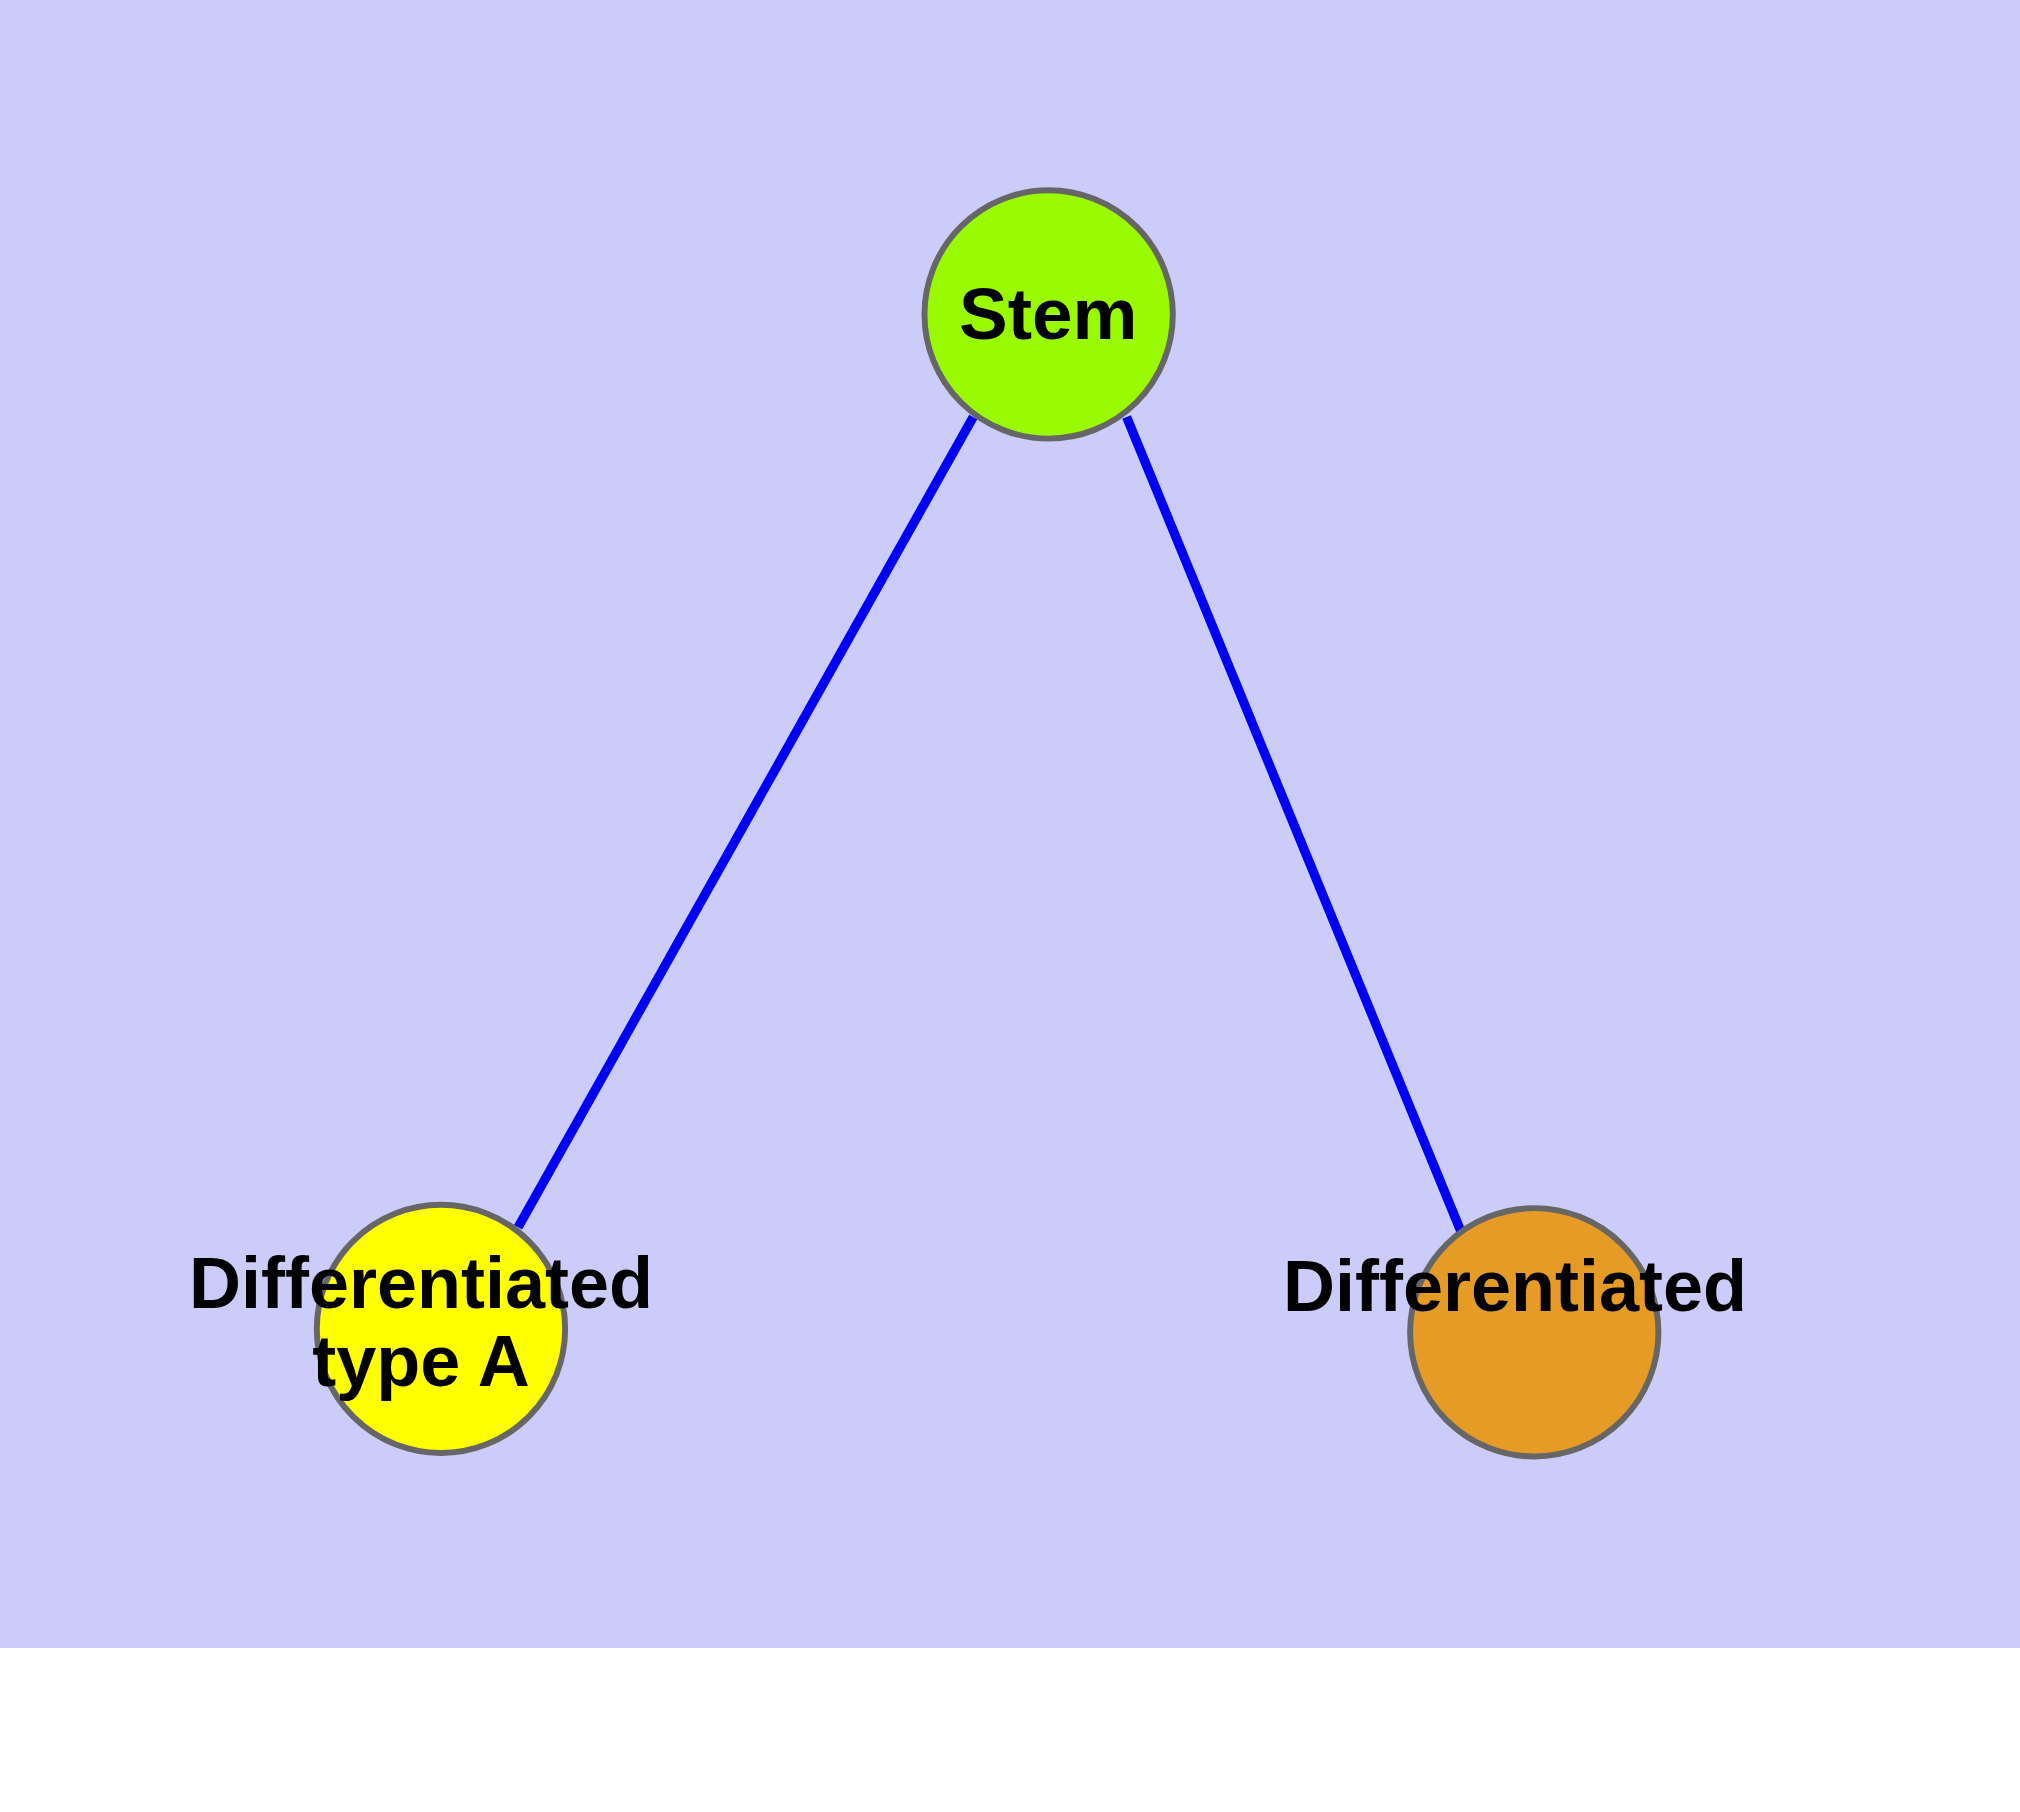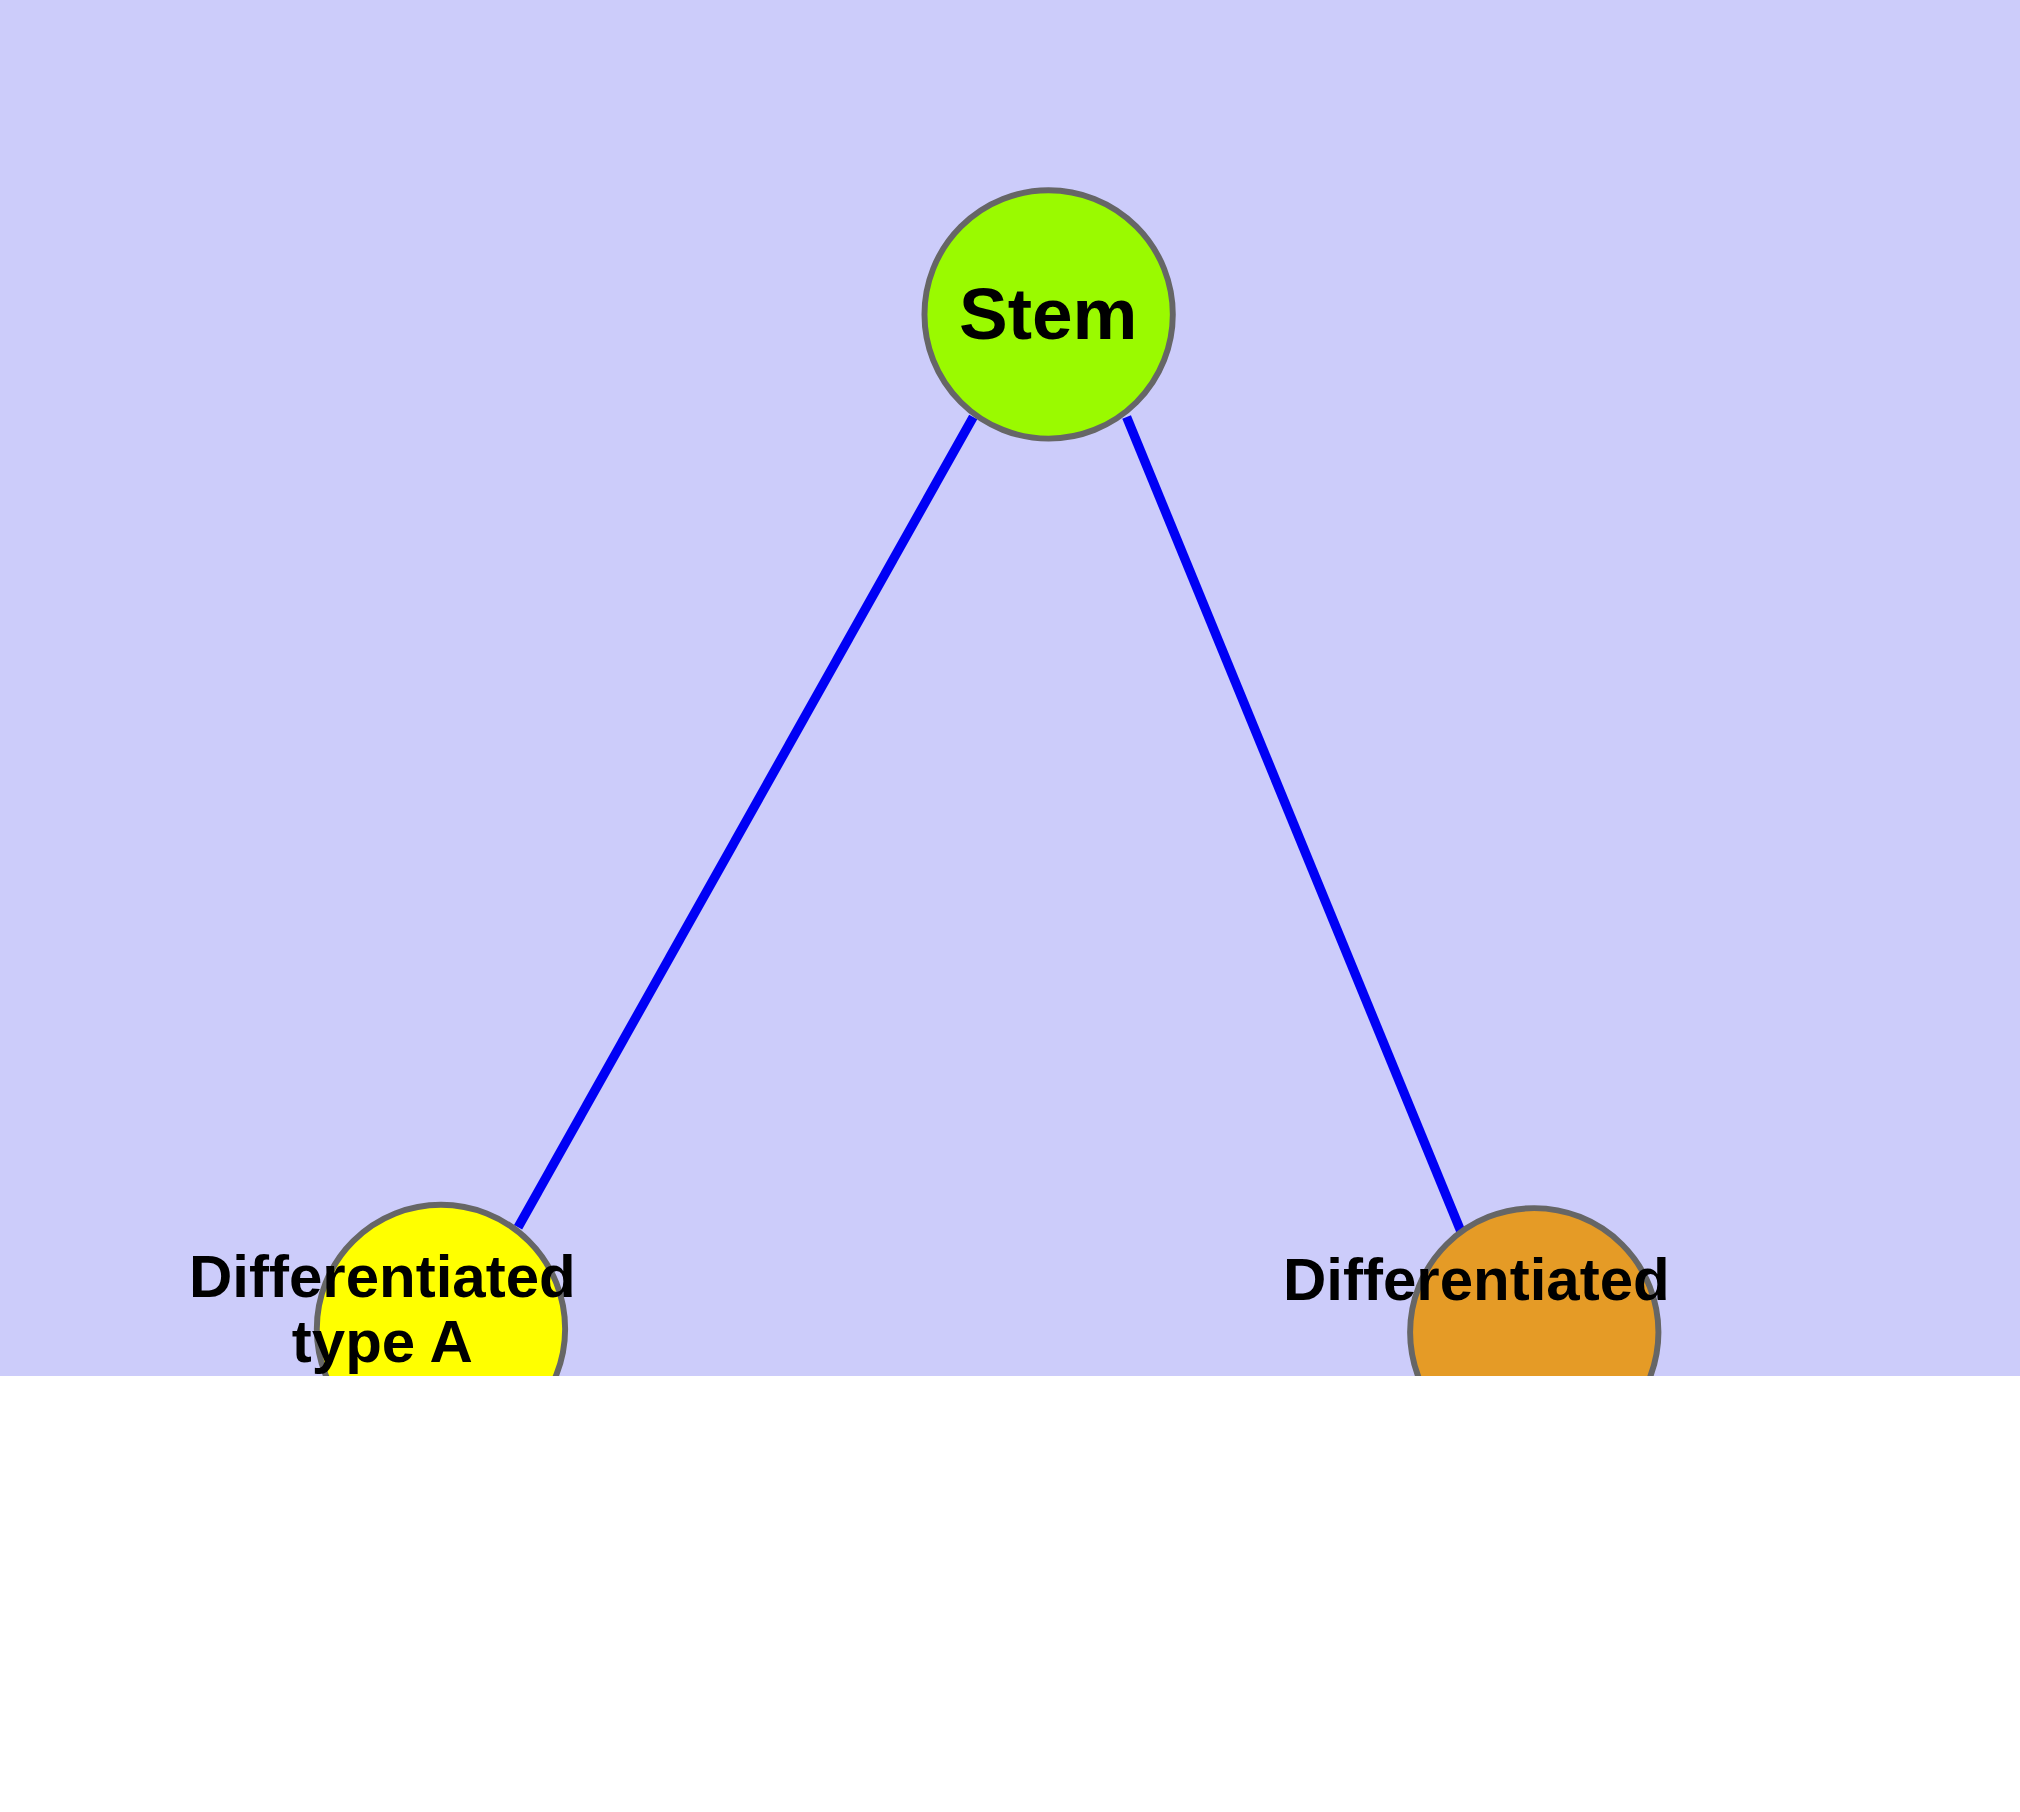--- a/index.html
+++ b/index.html
@@ -35,28 +35,28 @@
     color: #000000;
     line-height: 1.08;
     white-space: nowrap;
     pointer-events: none;
     -webkit-font-smoothing: antialiased;
   }
   .node-label.root {
     font-size: 73px;
   }
   .node-label.leaf {
-    font-size: 60px;
+    font-size: 72px;
   }
   .label-line { display: block; }
 </style>
 </head>
 <body>
 
-<div id="canvas" style="width: 2021px; height: 1376px;">
+<div id="canvas" style="width: 2021px; height: 1648px;">
 
   <div id="graph-bg" style="background: rgb(204, 204, 250);"></div>
 
   <svg id="graph-svg" viewBox="0 0 2384 2138" xmlns="http://www.w3.org/2000/svg">
     <g id="edges-group">
         <line x1="1148" y1="492" x2="611" y2="1448" stroke="#0000f5" stroke-width="11" stroke-linecap="butt"></line>
         <line x1="1329" y1="492" x2="1723" y2="1452" stroke="#0000f5" stroke-width="11" stroke-linecap="butt"></line>
       </g>
     <g id="nodes-group">
         <circle cx="1237" cy="371" r="146.5" fill="#9afa00" stroke="#666666" stroke-width="7"></circle>

